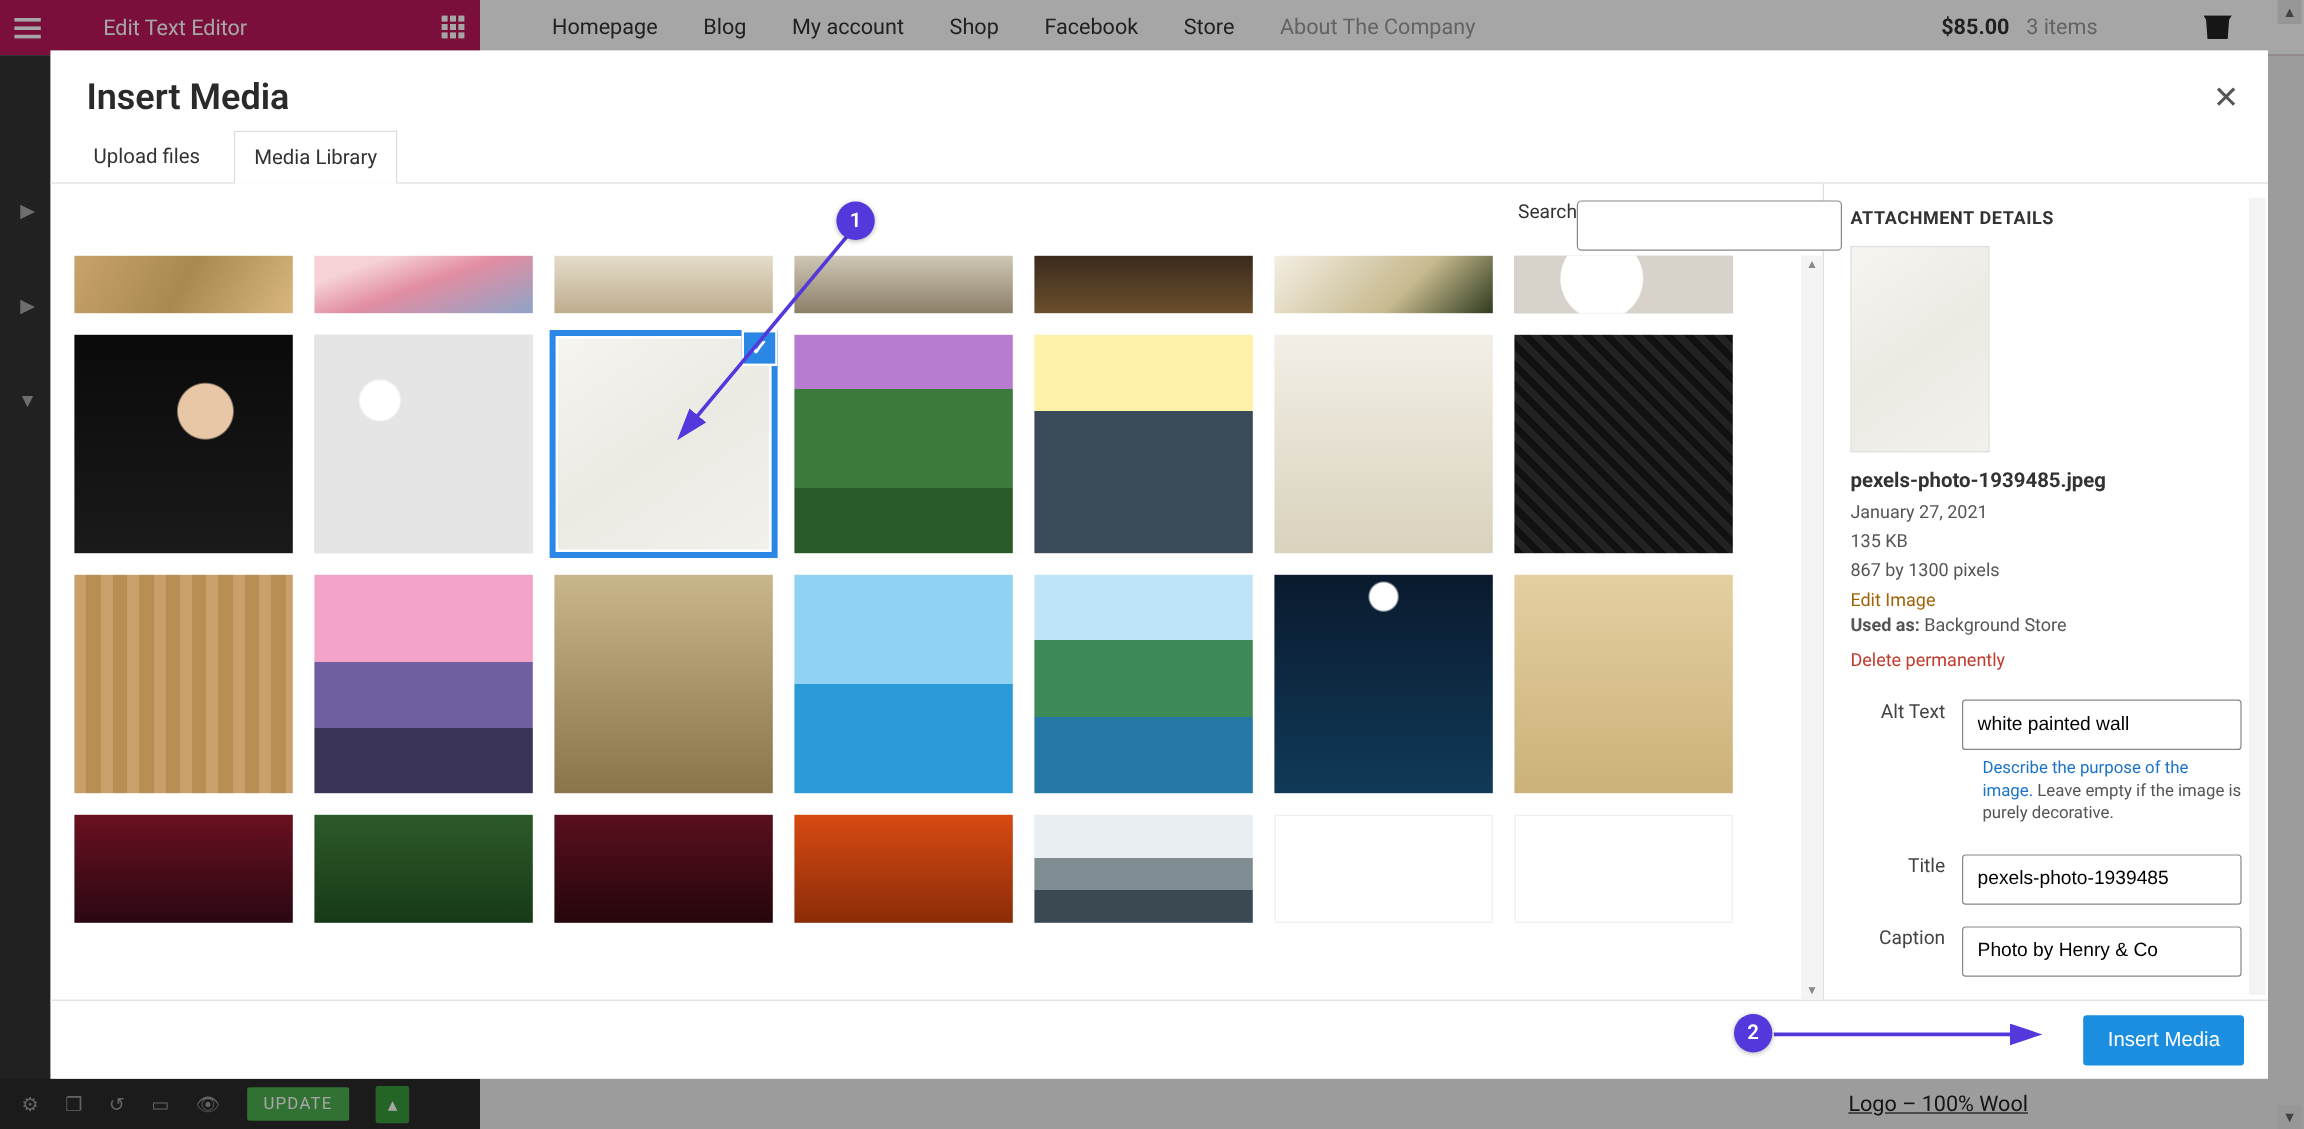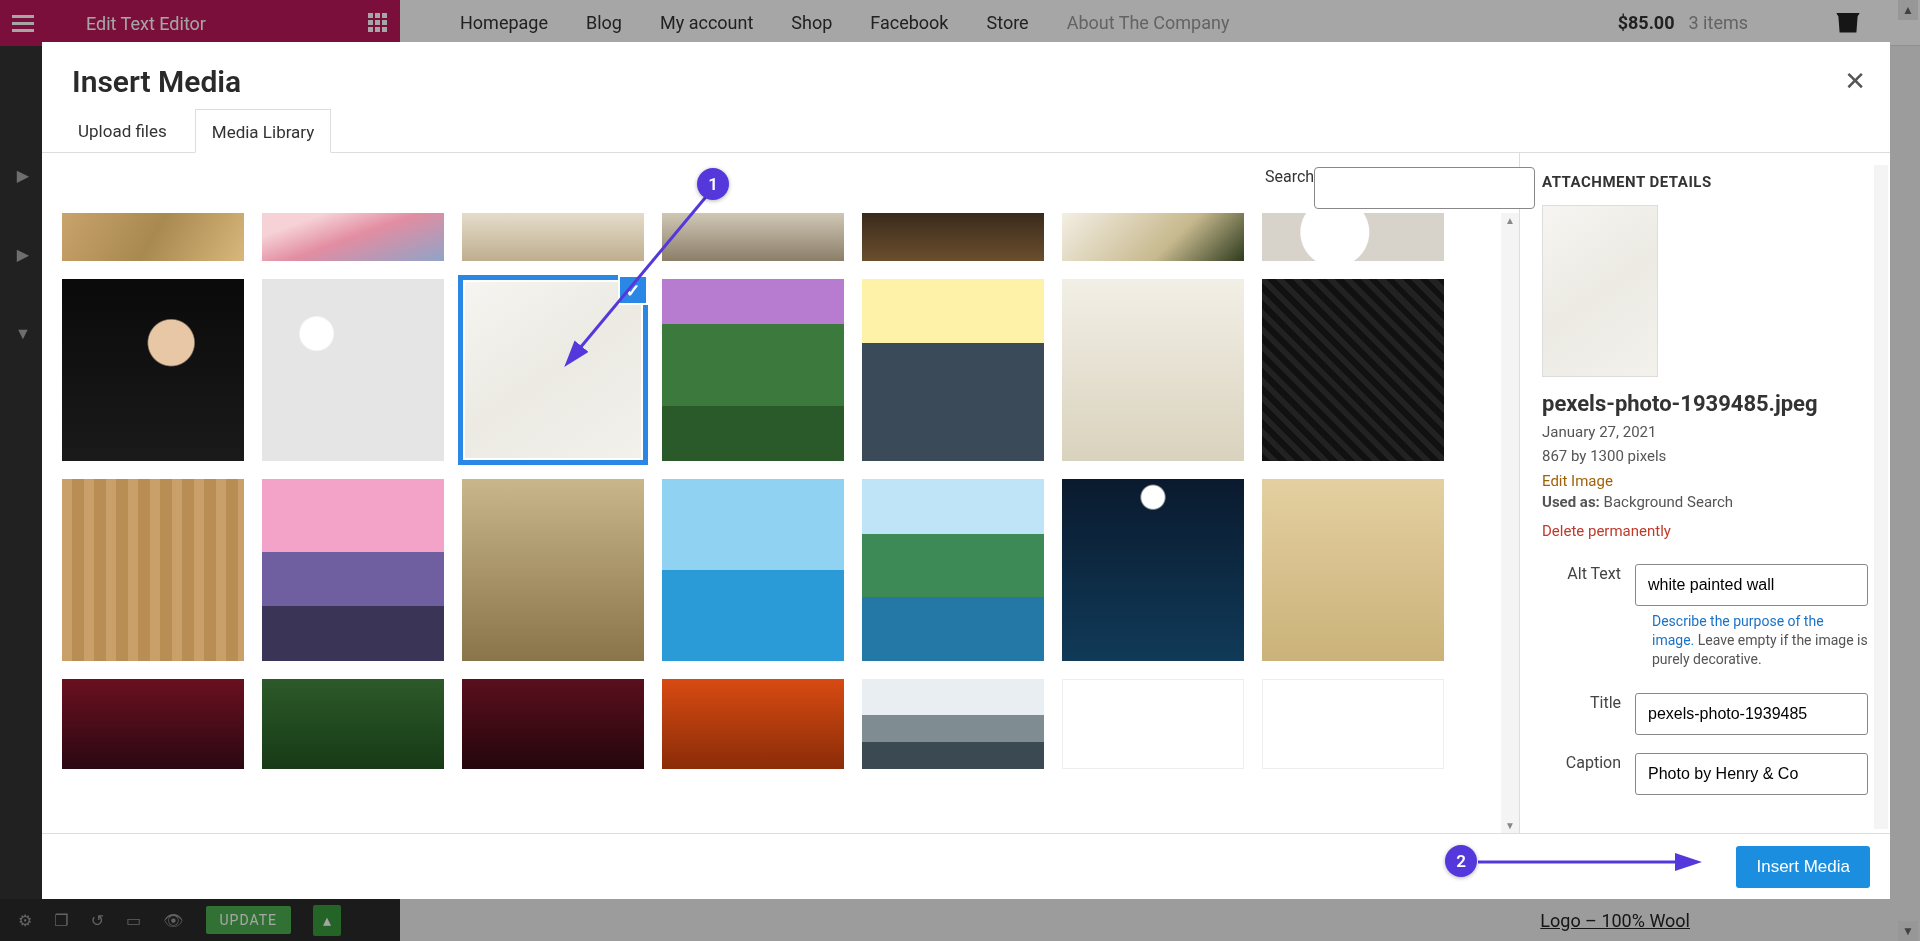--- a/index.html
+++ b/index.html
@@ -83,21 +83,21 @@
   .g-redsky2 { background:linear-gradient(#5a0f1d,#24060c); }
   .g-autumn { background:linear-gradient(#d84a12,#8a2c08); }
   .g-mtn { background:linear-gradient(180deg,#e9eef2 0 40%,#7f8c92 40% 70%,#3b4a52 70%); }
   .g-sketch1, .g-sketch2 { background:#fff; border:1px solid #eee; }
 
   
   .details { width:370px; padding:20px 22px 0; overflow:hidden; position:relative; font-size:15px; color:#333; }
   .details-scroll { position:absolute; right:2px; top:12px; bottom:4px; width:14px; background:#f4f4f4; }
   .details h3 { font-size:15px; font-weight:700; text-transform:uppercase; letter-spacing:0.5px; color:#333; margin-bottom:14px; }
   .details .preview { width:116px; height:172px; background:linear-gradient(145deg,#f6f5f1,#eceae3,#f2f1ec); border:1px solid #ddd; margin-bottom:14px; }
-  .details .filename { font-weight:700; font-size:22px; margin-bottom:4px; }
+  .details .filename { font-weight:700; font-size:17px; margin-bottom:4px; }
   .details .meta { color:#555; line-height:1.6; }
   .details .edit-link { color:#a16207; margin-top:4px; display:inline-block; }
   .details .usedas b { font-weight:700; }
   .details .delete { color:#c0392b; margin-top:8px; display:inline-block; }
   .form-row { display:flex; align-items:flex-start; gap:14px; margin-top:24px; }
   .form-row label { width:96px; text-align:right; color:#444; font-size:16px; }
   .form-row input { flex:1; height:42px; border:1px solid #888; border-radius:3px; padding:0 12px; font-size:16px; }
   .helper { margin-left:110px; margin-top:6px; font-size:14px; color:#555; line-height:1.35; }
   .helper a { color:#1a73c7; text-decoration:none; }
   .modal-footer { height:66px; border-top:1px solid #ddd; display:flex; align-items:center; justify-content:flex-end; padding:0 20px; }
@@ -227,25 +227,26 @@
             <div class="tk up">▲</div>
             <div class="tk down">▼</div>
           </div>
         </div>
       </div>
       <div class="details">
         <h3>ATTACHMENT DETAILS</h3>
         <div class="preview"></div>
         <div class="filename">pexels-photo-1939485.jpeg</div>
         <div class="meta">January 27, 2021</div>
+        <div class="meta">135 KB</div>
         <div class="meta">867 by 1300 pixels</div>
         <a class="edit-link">Edit Image</a>
         <div class="meta usedas">
           <b>Used as:</b>
-          <span>Background Search</span>
+          <span>Background Store</span>
         </div>
         <a class="delete">Delete permanently</a>
 
         <div class="form-row">
           <label>Alt Text</label>
           <input type="text" value="white painted wall" style="">
         </div>
         <div class="helper">
           <a>Describe the purpose of the image.</a><span> Leave empty if the image is purely decorative.</span>
         </div>

